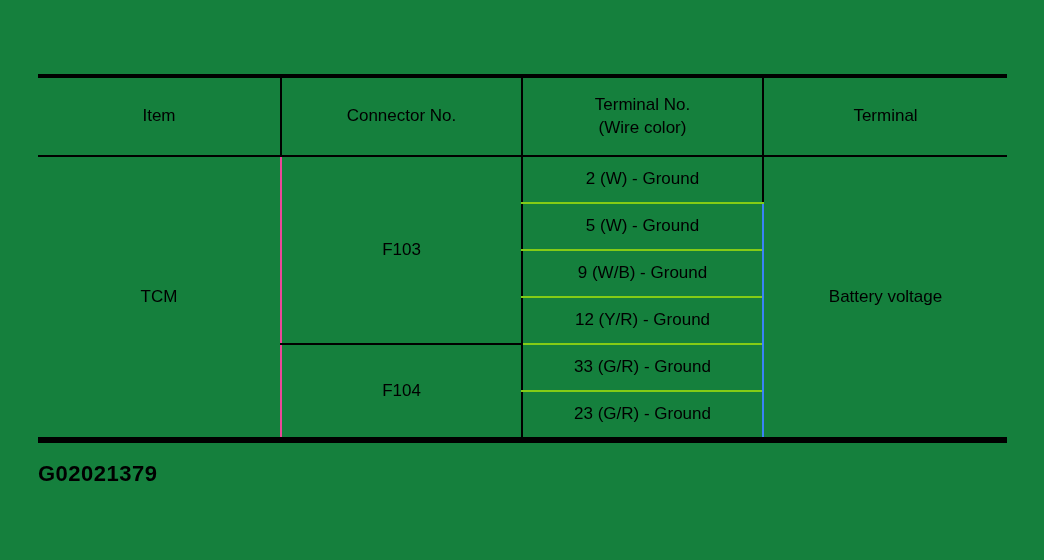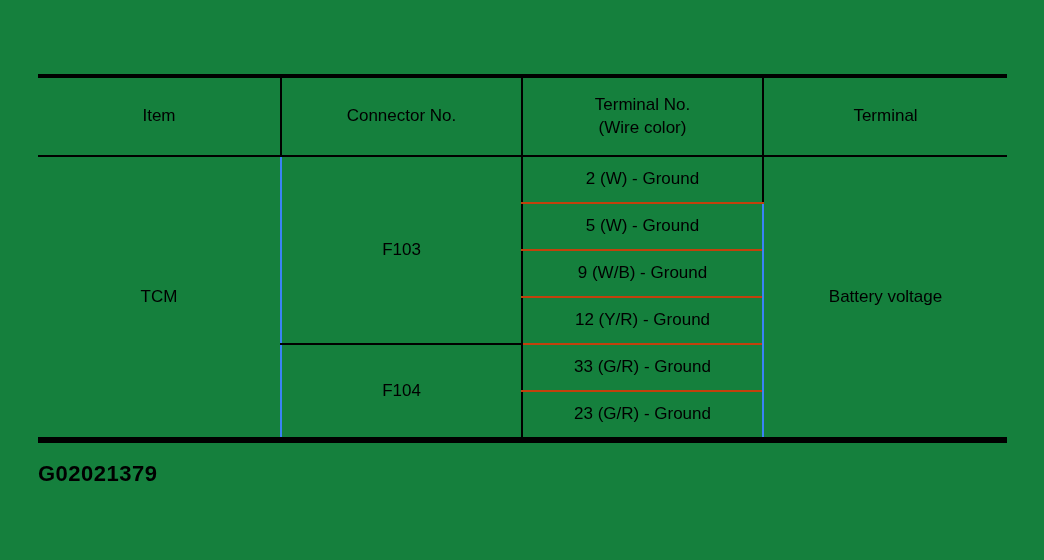--- a/index.html
+++ b/index.html
@@ -46,24 +46,24 @@
   .v-sep {
     border-left: 2px solid #000000;
   }
   
   tr.data-row td {
     height: 45px;
   }
   td.terminal-cell {
     border-left: 2px solid #000000;
     border-right: 2px solid #000000;
-    border-bottom: 2px solid #c2410c;
+    border-bottom: 2px solid #84cc16;
   }
   td.connector-cell {
-    border-left: 2px solid #3b82f6;
+    border-left: 2px solid #ec4899;
     border-radius: 30px;
   }
   td.connector-cell.group-divider {
     border-bottom: 2px solid #000000;
   }
   td.voltage-cell {
     border-left: 2px solid #3b82f6;
   }
   .figure-code {
     position: absolute;

